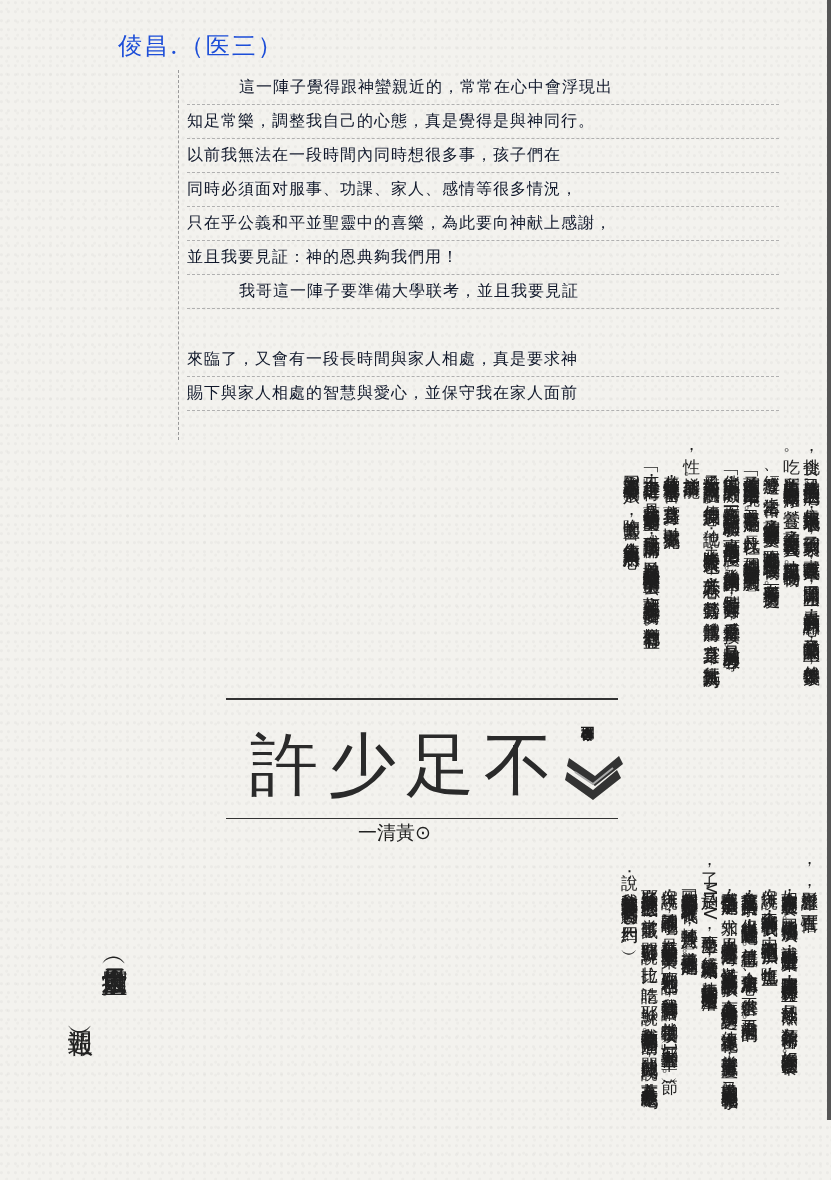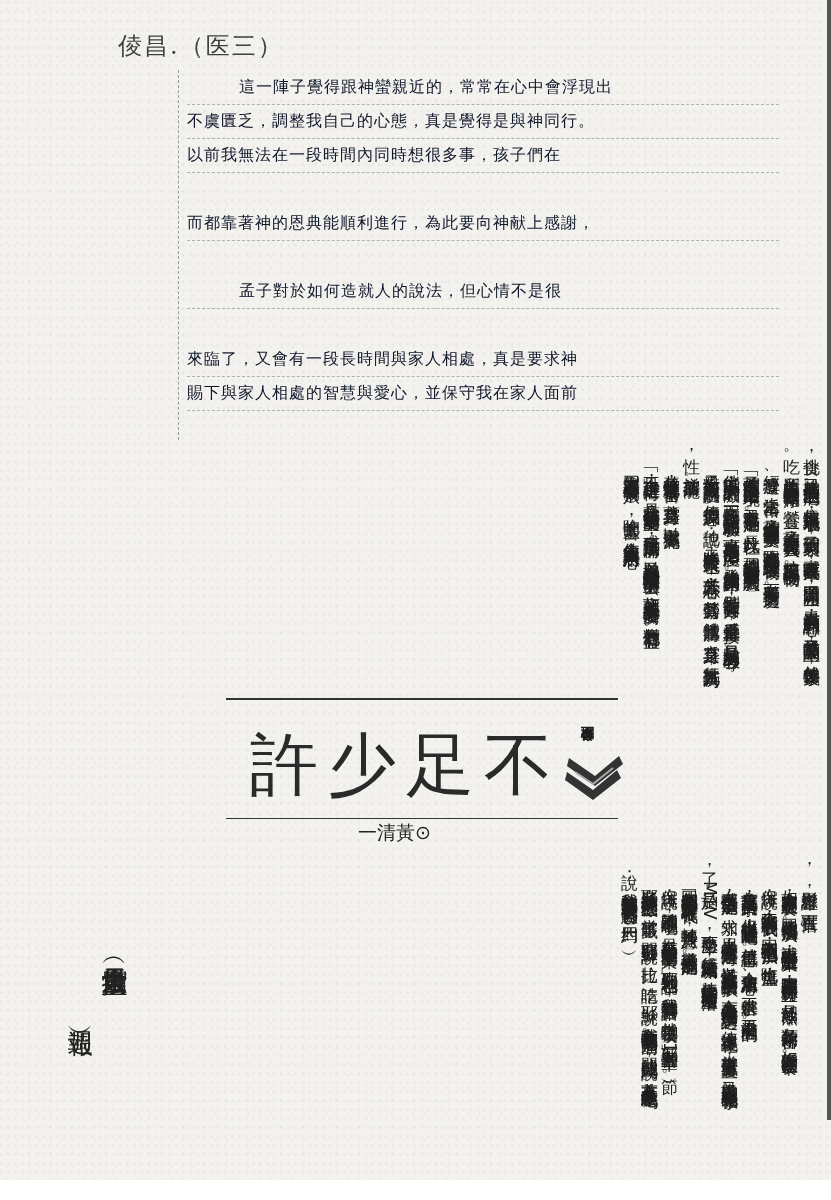--- a/index.html
+++ b/index.html
@@ -20,21 +20,21 @@
     position: absolute; top: 0; right: 0; width: 4px; height: 1120px;
     background: #555;
   }
   .bottom-band {
     position: absolute; left: 0; right: 0; top: 1180px; height: 20px; background: #fff;
   }
   
   .hw-header {
     position: absolute; left: 118px; top: 30px;
     font-family: "DejaVu Serif", serif; font-size: 24px; letter-spacing: 2px;
-    color: #404040;
+    color: #1d4ed8;
   }
   .hw-box {
     position: absolute; left: 178px; top: 70px; width: 600px; height: 370px;
     border-left: 1px dashed #999;
   }
   .hw-line {
     position: absolute; left: 8px; right: 0; height: 34px;
     font-family: "DejaVu Serif", serif; font-size: 16px; line-height: 34px;
     color: #0f172a; white-space: nowrap; letter-spacing: 1px;
     border-bottom: 1px dashed #b0b0b0;
@@ -73,24 +73,26 @@
 </style>
 </head>
 <body>
 
 <div class="page-speckle"></div>
 <div class="right-edge"></div>
 
 <div class="hw-header">倰昌.（医三）</div>
 <div class="hw-box">
   <div class="hw-line indent" style="top:0px">這一陣子覺得跟神蠻親近的，常常在心中會浮現出</div>
-  <div class="hw-line" style="top:34px">不虞匱乏，調整我自己的心態，真是覺得是與神同行。</div>
+  <div class="hw-line" style="top:34px">知足常樂，調整我自己的心態，真是覺得是與神同行。</div>
   <div class="hw-line" style="top:68px">以前我無法在一段時間內同時想很多事，孩子們在</div>
-  <div class="hw-line" style="top:136px">而都靠著神的恩典能順利進行，為此要向神献上感謝，</div>
-  <div class="hw-line indent" style="top:204px">孟子對於如何造就人的說法，但心情不是很</div>
+  <div class="hw-line" style="top:102px">同時必須面对服事、功課、家人、感情等很多情況，</div>
+  <div class="hw-line" style="top:136px">只在乎公義和平並聖靈中的喜樂，為此要向神献上感謝，</div>
+  <div class="hw-line" style="top:170px">並且我要見証：神的恩典夠我們用！</div>
+  <div class="hw-line indent" style="top:204px">我哥這一陣子要準備大學联考，並且我要見証</div>
   <div class="hw-line" style="top:306px">賜下與家人相處的智慧與愛心，並保守我在家人面前</div>
   <div class="hw-line" style="top:272px">來臨了，又會有一段長時間與家人相處，真是要求神</div>
 </div>
 
 <div class="vcol-block" style="left:140px; top:445px; width:682px; height:245px; overflow:hidden;">
   <p class="noindent">挑食，已成為孩子們共通的毛病。一位家長很埋怨地表示，孩子回到家裏，直喊著要吃東西，逕自開了開冰箱，看一看滿滿的飲料和點心，竟然瞄了幾眼又闔上，然後伸手要錢，要到巷口買零食吃。所買的多半比不得家裏的食物乾淨、營養，孩子卻一定要自己花錢去買，才認定是對他胃口的食物。</p>
   <p>經濟發達、生活富裕，孩子們擁有豐富的物質享受，吃進去的却可能盡是些「垃圾食物」，而有營養不均衡之虞。</p>
   <p>孩子們在「不虞匱乏」的生活環境中，已非常不容易滿足。長此以往，他們恐完全無法體會「知足常樂」的意義。</p>
   <p>倘能以「不足少許」的刺激，在物質上給予一些「缺乏感」的體驗，應可對孩子們的生活態度，發生適度的調整作用。特別是在飲食方面，感受會最直接，是最貼切的身心教導。</p>
   <p>孟子對於如何造就人的說法，值得我們深思。他說：天將降大任於斯人也，必先苦其心志，勞其筋骨，餓其體膚，空乏其身，行拂亂其所為，所以動心忍性，增益其所不能。</p>

